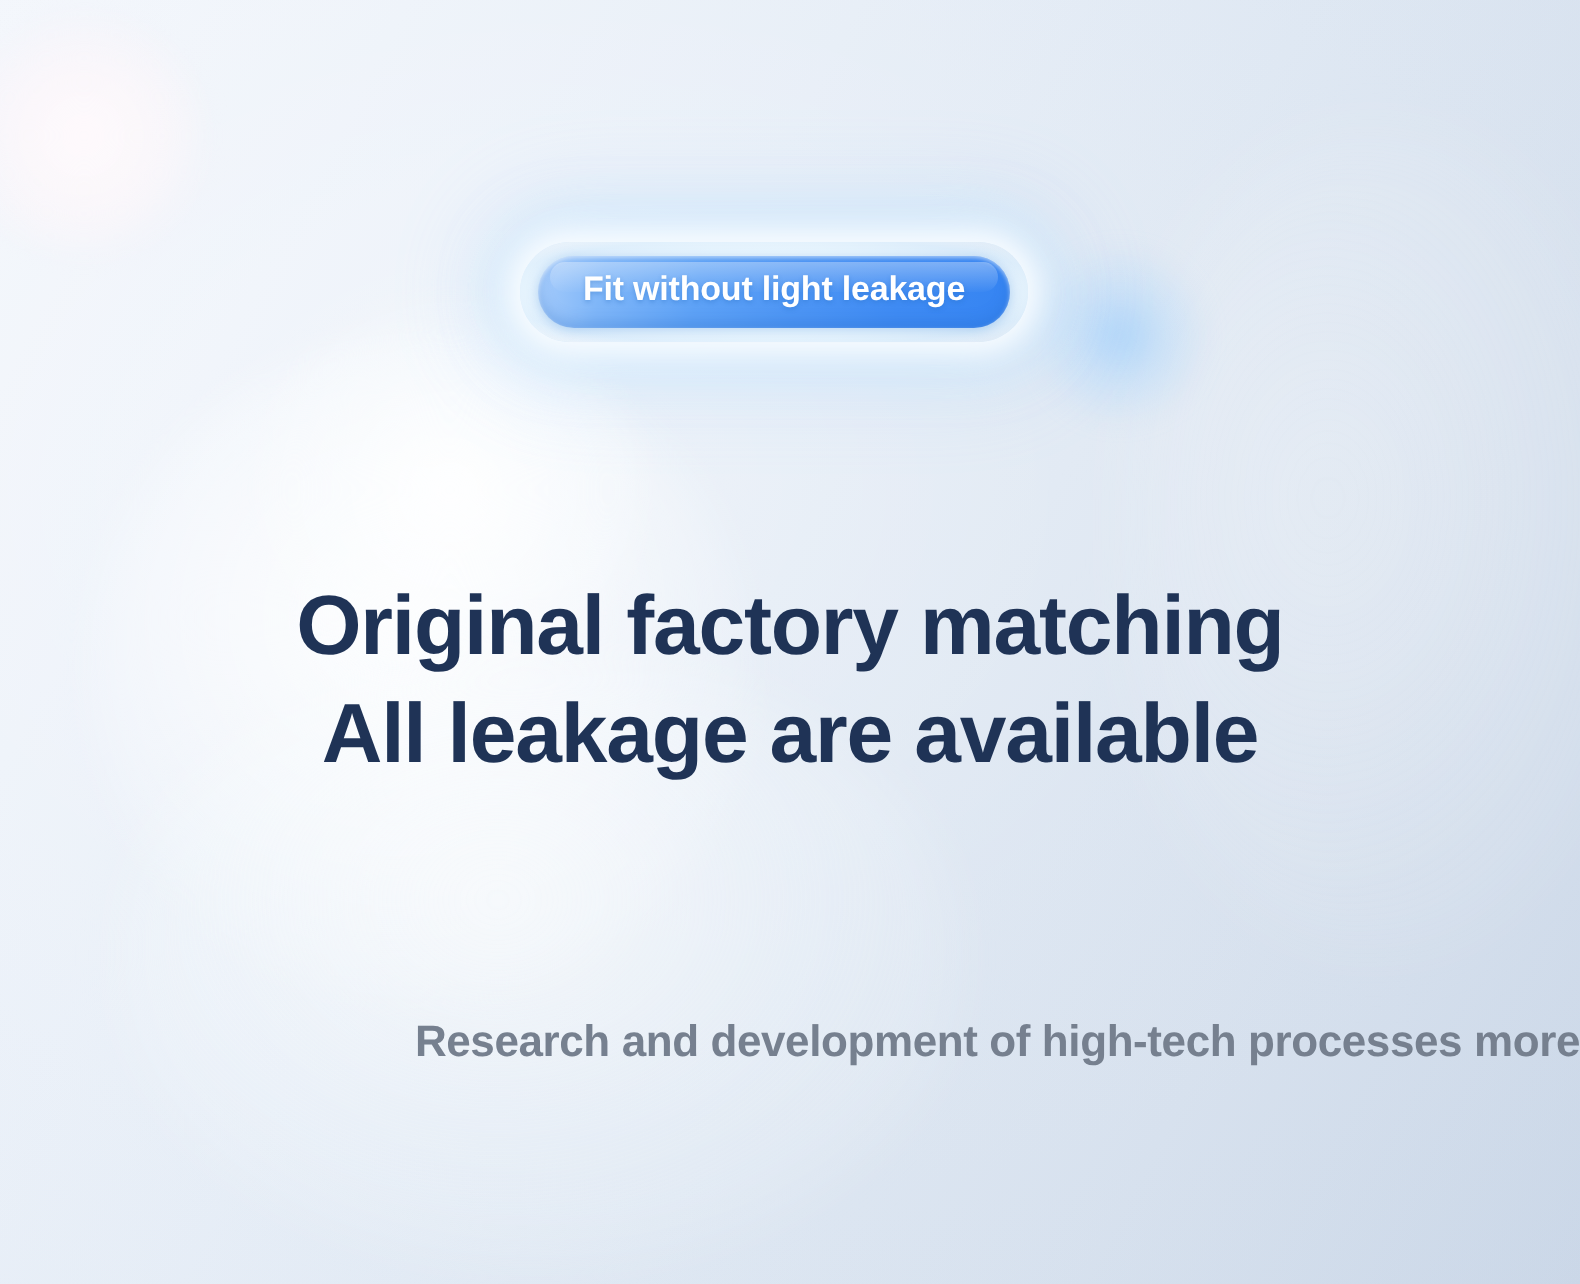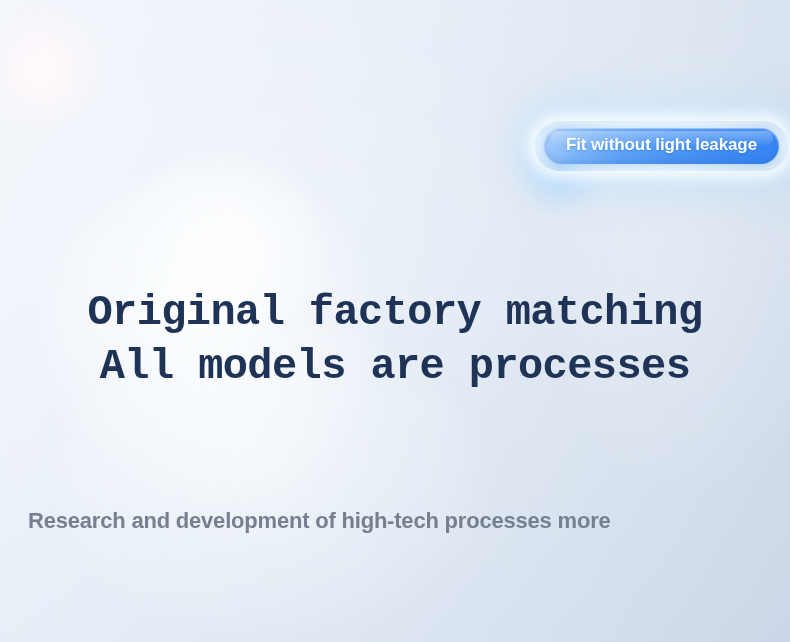--- a/index.html
+++ b/index.html
@@ -99,24 +99,24 @@
     background: radial-gradient(ellipse at 32% 38%,
         rgba(255,255,255,0.30) 0%,
         rgba(255,255,255,0.06) 45%,
         rgba(190,208,228,0.10) 100%);
     pointer-events: none;
   }
 
   
   .badge-wrap {
     position: absolute;
-    left: 0; right: 2px;
+    left: 0; right: 16px;
     top: 121px;
     display: flex;
-    justify-content: flex-end;
+    justify-content: center;
   }
   .badge-glow {
     position: relative;
     display: inline-block;
     padding: 7px 9px;
     border-radius: 999px;
     background: radial-gradient(ellipse at 50% 50%,
         rgba(255,255,255,0.98) 0%,
         rgba(236,248,255,0.92) 55%,
         rgba(214,238,255,0.55) 78%,
@@ -166,41 +166,40 @@
     text-shadow: 0 1px 2px rgba(40,110,195,0.38);
   }
 
   
   .headline {
     position: absolute;
     left: 0; right: 0;
     top: 286px;
     text-align: center;
     color: #1f3356;
-    font-family: Liberation Mono, monospace;
+    font-family: Liberation Sans, sans-serif;
     font-size: 42px;
     font-weight: bold;
     line-height: 54px;
     letter-spacing: -0.6px;
   }
   .headline .hl-line { display: block; }
 
   
   .subtext {
     position: absolute;
     left: 0; right: 0;
     top: 494px;
-    text-align: left;
+    text-align: right;
     color: #76808f;
     font-family: "Liberation Sans", sans-serif;
     font-size: 22px;
     font-weight: bold;
     line-height: 54px;
     letter-spacing: -0.2px;
-    margin-left: 28px;
   }
   .subtext .sub-line { display: block; }
 </style>
 </head>
 <body>
 
 <div id="banner">
 
   <div class="flare flare-topleft-small"></div>
   <div class="flare flare-big-center"></div>
@@ -213,20 +212,20 @@
   <div class="badge-wrap">
     <div class="badge-glow">
       <div class="badge-pill">
         <span class="badge-text">Fit without light leakage</span>
       </div>
     </div>
   </div>
 
   <div class="headline">
     <span class="hl-line">Original factory matching</span>
-    <span class="hl-line">All models are processes</span>
+    <span class="hl-line">All leakage are available</span>
   </div>
 
   <div class="subtext">
     <span class="sub-line">Research and development of high-tech processes more</span>
   </div>
 
 </div>
 
 </body></html>

